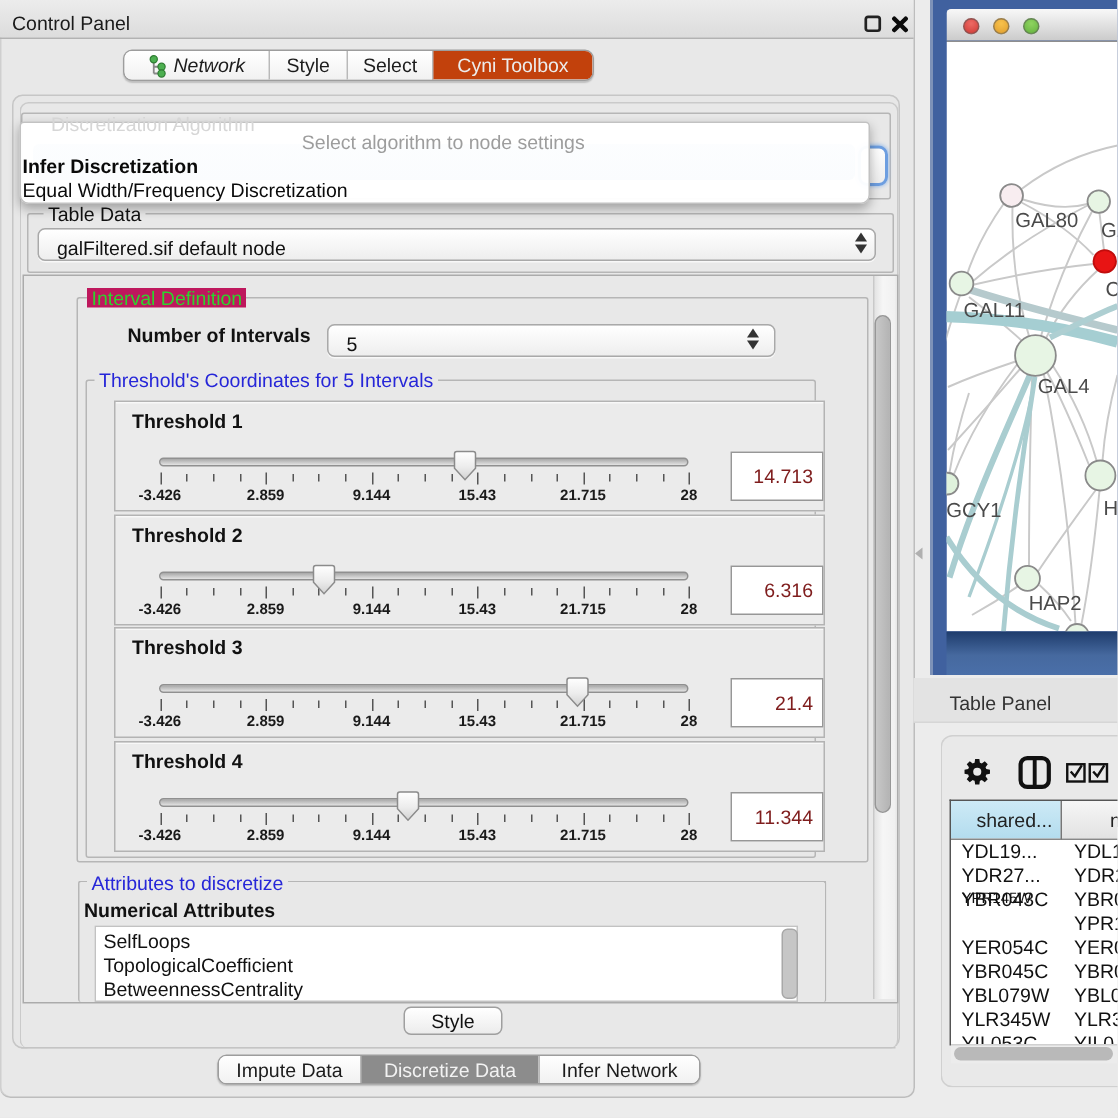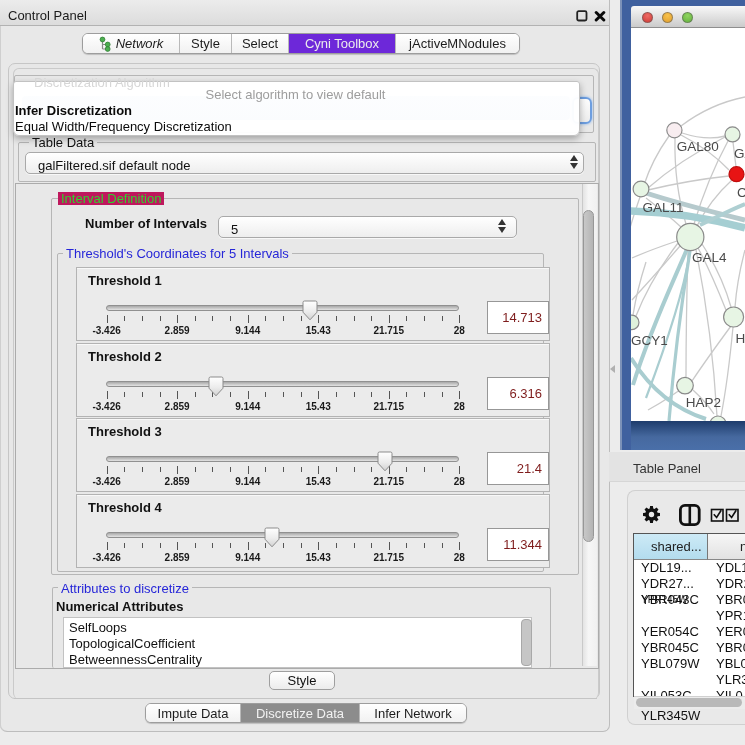--- a/index.html
+++ b/index.html
@@ -1,20 +1,20 @@
 <!DOCTYPE html>
 <html><head><meta charset="utf-8">
 <style>
 html,body{margin:0;padding:0;}
 body{width:745px;height:745px;overflow:hidden;font-family:"Liberation Sans",sans-serif;background:#ececec;position:relative;}
 .abs{position:absolute;}
 .seg{position:absolute;display:flex;background:#fff;border:1px solid #9d9d9d;border-radius:6px;box-shadow:0 1px 1px rgba(0,0,0,.18);overflow:hidden;}
 .seg .it{display:flex;align-items:center;justify-content:center;font-size:13px;color:#1c1c1c;white-space:nowrap;background:linear-gradient(#ffffff,#f1f1f1);}
 .seg .it + .it{border-left:1px solid #b9b9b9;}
-.seg .sel{background:#6d28d9;color:#ececec;}
+.seg .sel{background:#c2410c;color:#ececec;}
 .groupbox{position:absolute;border:1px solid #b6b6b6;border-radius:2px;}
 .gtitle{position:absolute;font-size:13px;background:transparent;padding:0 3px;line-height:13px;}
 .combo{position:absolute;border:1px solid #a9a9a9;border-radius:5px;background:linear-gradient(#ffffff,#eeeeee);font-size:13px;color:#111;display:flex;align-items:flex-end;box-shadow:0 1px 0 rgba(255,255,255,.7);}
 .combo .txt{padding-left:12px;}
 .updn{position:absolute;width:9px;}
 .updn:before{content:"";position:absolute;left:0;top:0;border-left:4.5px solid transparent;border-right:4.5px solid transparent;border-bottom:6px solid #333;}
 .updn:after{content:"";position:absolute;left:0;bottom:0;border-left:4.5px solid transparent;border-right:4.5px solid transparent;border-top:6px solid #333;}
 .tbox{position:absolute;left:76px;width:472px;height:72px;background:#ebebeb;border:1px solid #b3b3b3;box-shadow:inset 0 1px 0 #f8f8f8;}
 .tname{position:absolute;left:11px;top:5px;font-size:13px;font-weight:bold;color:#111;}
 .track{position:absolute;height:4px;border:1px solid #909090;border-radius:3px;background:linear-gradient(#a8a8a8,#e3e3e3);}
@@ -36,21 +36,20 @@
 <div class="seg" style="left:82px;top:33px;height:19px;">
 <div class="it" style="width:96px;font-style:italic;"><svg width="13" height="16" viewBox="0 0 13 16" style="margin-right:4px;">
         <path d="M3.5 4 L3.5 13 M3.5 8.5 L8 8.5 M3.5 13 L8 13" stroke="#888" stroke-width="1.2" fill="none"></path>
         <circle cx="3.5" cy="3.5" r="2.4" fill="#4caf50" stroke="#2e7d32" stroke-width=".8"></circle>
         <circle cx="8.7" cy="8.5" r="2.4" fill="#4caf50" stroke="#2e7d32" stroke-width=".8"></circle>
         <circle cx="8.7" cy="13" r="2.4" fill="#4caf50" stroke="#2e7d32" stroke-width=".8"></circle>
       </svg>Network</div>
 <div class="it" style="width:51px;">Style</div>
 <div class="it" style="width:56px;">Select</div>
 <div class="it sel" style="width:106px;">Cyni Toolbox</div>
-<div class="it" style="width:123px;">jActiveMNodules</div>
 </div>
 <div class="abs" style="left:8px;top:63px;width:590px;height:634px;background:#e7e7e7;border:1px solid #c6c6c6;border-radius:7px;"></div>
 <div class="abs" style="left:13px;top:68px;width:584px;height:630px;background:#e8e8e8;border:1px solid #cacaca;border-radius:6px;border-bottom:none;"></div>
 <div class="groupbox" style="left:14px;top:75px;width:578px;height:56px;"></div>
 <div class="abs" style="left:572px;top:97px;width:16px;height:23px;border:2px solid #6d9ee0;border-radius:6px;background:linear-gradient(#fdfdfd,#ededed);box-shadow:0 0 3px #86b2ea;"></div>
 <div class="groupbox" style="left:18px;top:142px;width:576px;height:38px;"></div>
 <div class="gtitle" style="left:29px;top:136px;background:#e8e8e8;color:#111;">Table Data</div>
 <div class="combo" style="left:25px;top:152px;width:557px;height:20px;">
     <span class="txt">galFiltered.sif default node</span>
   </div>
@@ -238,21 +237,21 @@
 <div class="groupbox" style="left:52px;top:587px;width:497px;height:80px;border-bottom:none;"></div>
 <div class="gtitle" style="left:58px;top:582px;background:#e8e8e8;color:#2626d8;">Attributes to discretize</div>
 <div class="abs" style="left:56px;top:599px;font-size:13px;font-weight:bold;color:#111;">Numerical Attributes</div>
 <div class="abs" style="left:63px;top:617px;width:467px;height:49px;background:#fff;border:1px solid #c2c2c2;overflow:hidden;font-size:13px;color:#111;">
     <div style="padding:2px 0 0 5px;line-height:16px;">SelfLoops<br>TopologicalCoefficient<br>BetweennessCentrality</div>
   </div>
 <div class="abs" style="left:521px;top:619px;width:9px;height:45px;background:#c6c6c6;border:1px solid #a8a8a8;border-radius:4px;"></div>
 <div class="abs" style="left:13px;top:81px;width:565px;height:53px;background:rgba(255,255,255,.97);border:1px solid #c2c2c2;border-radius:3px 3px 6px 6px;box-shadow:0 3px 7px rgba(0,0,0,.3);"></div>
 <div class="abs" style="left:22px;top:96px;width:548px;height:24px;background:linear-gradient(#eef5fc,#e4eefa);opacity:.18;border-radius:4px;"></div>
 <div class="abs" style="left:34px;top:75px;font-size:13px;color:#d6d6d6;">Discretization Algorithm</div>
-<div class="abs" style="left:13px;top:87px;width:565px;text-align:center;font-size:13px;color:#9d9d9d;">Select algorithm to view default</div>
+<div class="abs" style="left:13px;top:87px;width:565px;text-align:center;font-size:13px;color:#9d9d9d;">Select algorithm to node settings</div>
 <div class="abs" style="left:15px;top:103px;font-size:13px;font-weight:bold;color:#0a0a0a;">Infer Discretization</div>
 <div class="abs" style="left:15px;top:119px;font-size:13px;color:#0a0a0a;">Equal Width/Frequency Discretization</div>
 <div class="abs" style="left:269px;top:671px;width:64px;height:17px;background:linear-gradient(#ffffff,#ececec);border:1px solid #9f9f9f;border-radius:5px;text-align:center;font-size:13px;color:#111;line-height:17px;">Style</div>
 <div class="abs" style="left:14px;top:698px;width:583px;height:1px;background:#c4c4c4;"></div>
 <div class="seg" style="left:145px;top:703px;height:18px;">
 <div class="it" style="width:94px;">Impute Data</div>
 <div class="it sel" style="width:118px;background:#8c8c8c;color:#f2f2f2;">Discretize Data</div>
 <div class="it" style="width:106px;">Infer Network</div>
 </div>
 <div class="abs" style="left:610px;top:365px;width:0;height:0;border-top:4px solid transparent;border-bottom:4px solid transparent;border-right:5px solid #b0b0b0;"></div>
@@ -352,17 +351,17 @@
 <div class="abs" style="left:641px;top:592px;font-size:13px;color:#111;white-space:nowrap;">YBR043C</div>
 <div class="abs" style="left:716px;top:592px;font-size:13px;color:#111;white-space:nowrap;">YBR0</div>
 <div class="abs" style="left:641px;top:594px;font-size:10px;color:#111;white-space:nowrap;">YPR145W</div>
 <div class="abs" style="left:716px;top:608px;font-size:13px;color:#111;white-space:nowrap;">YPR1</div>
 <div class="abs" style="left:641px;top:624px;font-size:13px;color:#111;white-space:nowrap;">YER054C</div>
 <div class="abs" style="left:716px;top:624px;font-size:13px;color:#111;white-space:nowrap;">YER0</div>
 <div class="abs" style="left:641px;top:640px;font-size:13px;color:#111;white-space:nowrap;">YBR045C</div>
 <div class="abs" style="left:716px;top:640px;font-size:13px;color:#111;white-space:nowrap;">YBR0</div>
 <div class="abs" style="left:641px;top:656px;font-size:13px;color:#111;white-space:nowrap;">YBL079W</div>
 <div class="abs" style="left:716px;top:656px;font-size:13px;color:#111;white-space:nowrap;">YBL0</div>
-<div class="abs" style="left:641px;top:672px;font-size:13px;color:#111;white-space:nowrap;margin-top:36px;">YLR345W</div>
+<div class="abs" style="left:641px;top:672px;font-size:13px;color:#111;white-space:nowrap;">YLR345W</div>
 <div class="abs" style="left:716px;top:672px;font-size:13px;color:#111;white-space:nowrap;">YLR3</div>
 <div class="abs" style="left:641px;top:688px;font-size:13px;color:#111;white-space:nowrap;">YIL053C</div>
 <div class="abs" style="left:716px;top:688px;font-size:13px;color:#111;white-space:nowrap;">YIL0</div>
 <div class="abs" style="left:633.5px;top:696px;width:111.5px;height:12px;background:#ececec;border-top:1px solid #d0d0d0;"></div>
 <div class="abs" style="left:636px;top:697.5px;width:106px;height:9px;background:#b9b9b9;border-radius:5px;"></div>
 </body></html>

